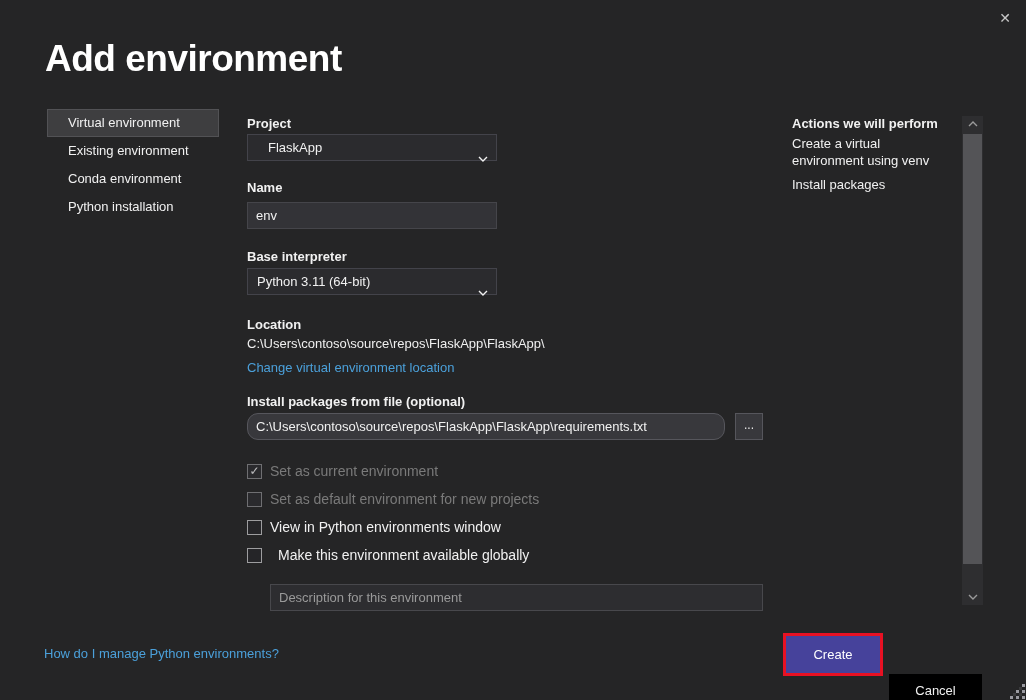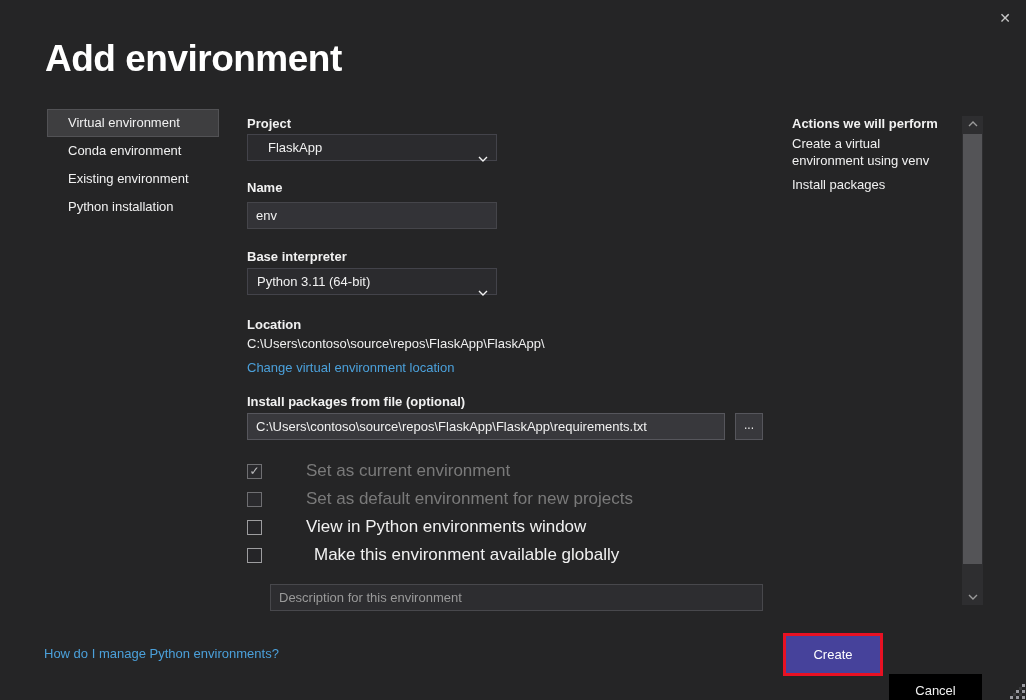--- a/index.html
+++ b/index.html
@@ -50,21 +50,21 @@
   .loc-path { position:absolute; left:247px; font-size:13px; color:#efefef; }
   .link { position:absolute; font-size:13px; color:#4ba0da; cursor:pointer; text-decoration:none; }
   
   .chk-row { position:absolute; left:247px; display:flex; align-items:center; height:16px; }
   .chk-box {
     width:15px; height:15px; border:1px solid #9d9d9f; background:#252528;
     display:inline-flex; align-items:center; justify-content:center;
     font-size:12px; color:#bcbcbe; margin-right:8px; flex:0 0 auto;
   }
   .chk-row.disabled .chk-box { border-color:#6f6f72; background:#2a2a2d; }
-  .chk-label { font-size:17px; color:#f1f1f1;margin-left:36px; }
+  .chk-label { font-size:14px; color:#f1f1f1; }
   .chk-row.disabled .chk-label { color:#7a7a7a; }
   
   .actions-title { position:absolute; left:792px; top:116px; width:165px; font-size:13px; font-weight:700; }
   .action-item { position:absolute; left:792px; width:160px; font-size:13px; line-height:17px; color:#f1f1f1; }
   
   .vscroll { position:absolute; left:962px; top:116px; width:21px; height:489px; background:#2e2e30; }
   .vscroll .arrow { position:absolute; left:0; width:21px; height:16px; display:flex; align-items:center; justify-content:center; }
   .vscroll .arrow.up { top:0; }
   .vscroll .arrow.down { bottom:0; }
   .vscroll .thumb { position:absolute; left:1px; top:18px; width:19px; height:430px; background:#545457; }
@@ -89,22 +89,22 @@
 <body>
 
 <div class="stage">
 
   <div class="close-btn">✕</div>
 
   <div class="dlg-title">Add environment</div>
 
   <div class="sidebar">
     <div class="side-item selected">Virtual environment</div>
+    <div class="side-item">Existing environment</div>
     <div class="side-item">Conda environment</div>
-    <div class="side-item">Existing environment</div>
     <div class="side-item">Python installation</div>
   </div>
 
   <div class="flabel" style="top:116px;">Project</div>
   <div class="combo" style="top:134px;padding-left:20px;">
     <span>FlaskApp</span>
     <span class="chev">
       <svg width="10" height="6" viewBox="0 0 10 6">
           <path d="M1 1 L5 5 L9 1" stroke="#f1f1f1" stroke-width="1.4" fill="none"></path>
         </svg>
@@ -122,21 +122,21 @@
           <path d="M1 1 L5 5 L9 1" stroke="#f1f1f1" stroke-width="1.4" fill="none"></path>
         </svg>
     </span>
   </div>
 
   <div class="flabel" style="top:317px;">Location</div>
   <div class="loc-path" style="top:336px;">C:\Users\contoso\source\repos\FlaskApp\FlaskApp\</div>
   <a class="link" style="left:247px; top:360px;">Change virtual environment location</a>
 
   <div class="flabel" style="top:394px;">Install packages from file (optional)</div>
-  <input class="tbox light" style="left: 247px; top: 413px; width: 478px;" value="C:\Users\contoso\source\repos\FlaskApp\FlaskApp\requirements.txt">
+  <input class="tbox light" style="left: 247px; top: 413px; width: 478px; border-radius: 11px;" value="C:\Users\contoso\source\repos\FlaskApp\FlaskApp\requirements.txt">
   <div class="browse-btn">...</div>
 
   <div class="chk-row disabled" style="top:463px;">
     <span class="chk-box">✓</span>
     <span class="chk-label">Set as current environment</span>
   </div>
   <div class="chk-row disabled" style="top:491px;">
     <span class="chk-box"></span>
     <span class="chk-label">Set as default environment for new projects</span>
   </div>

